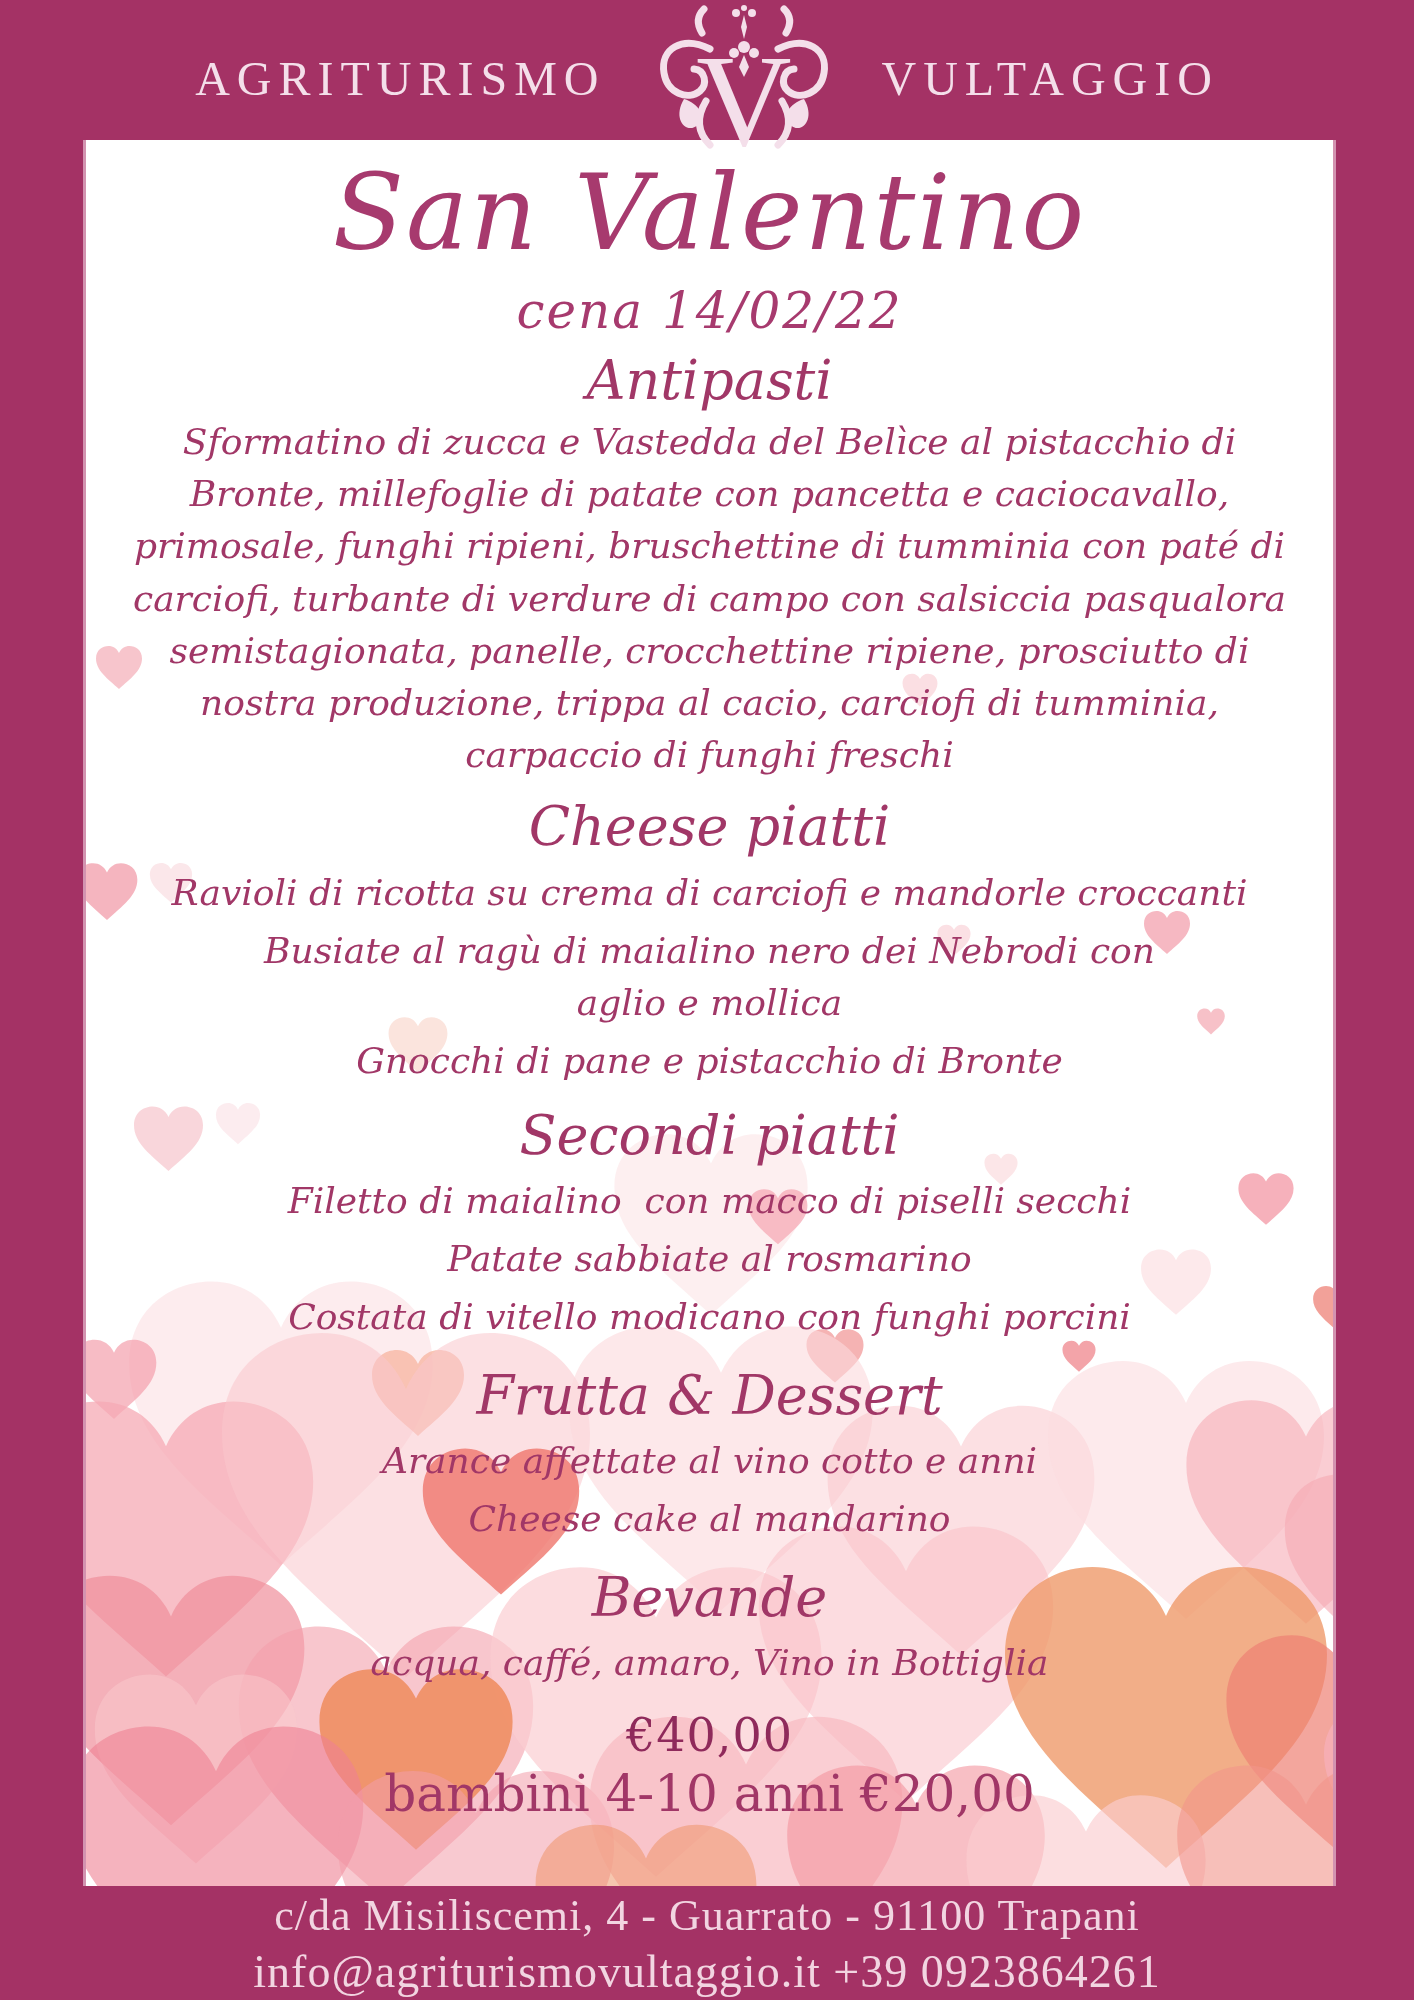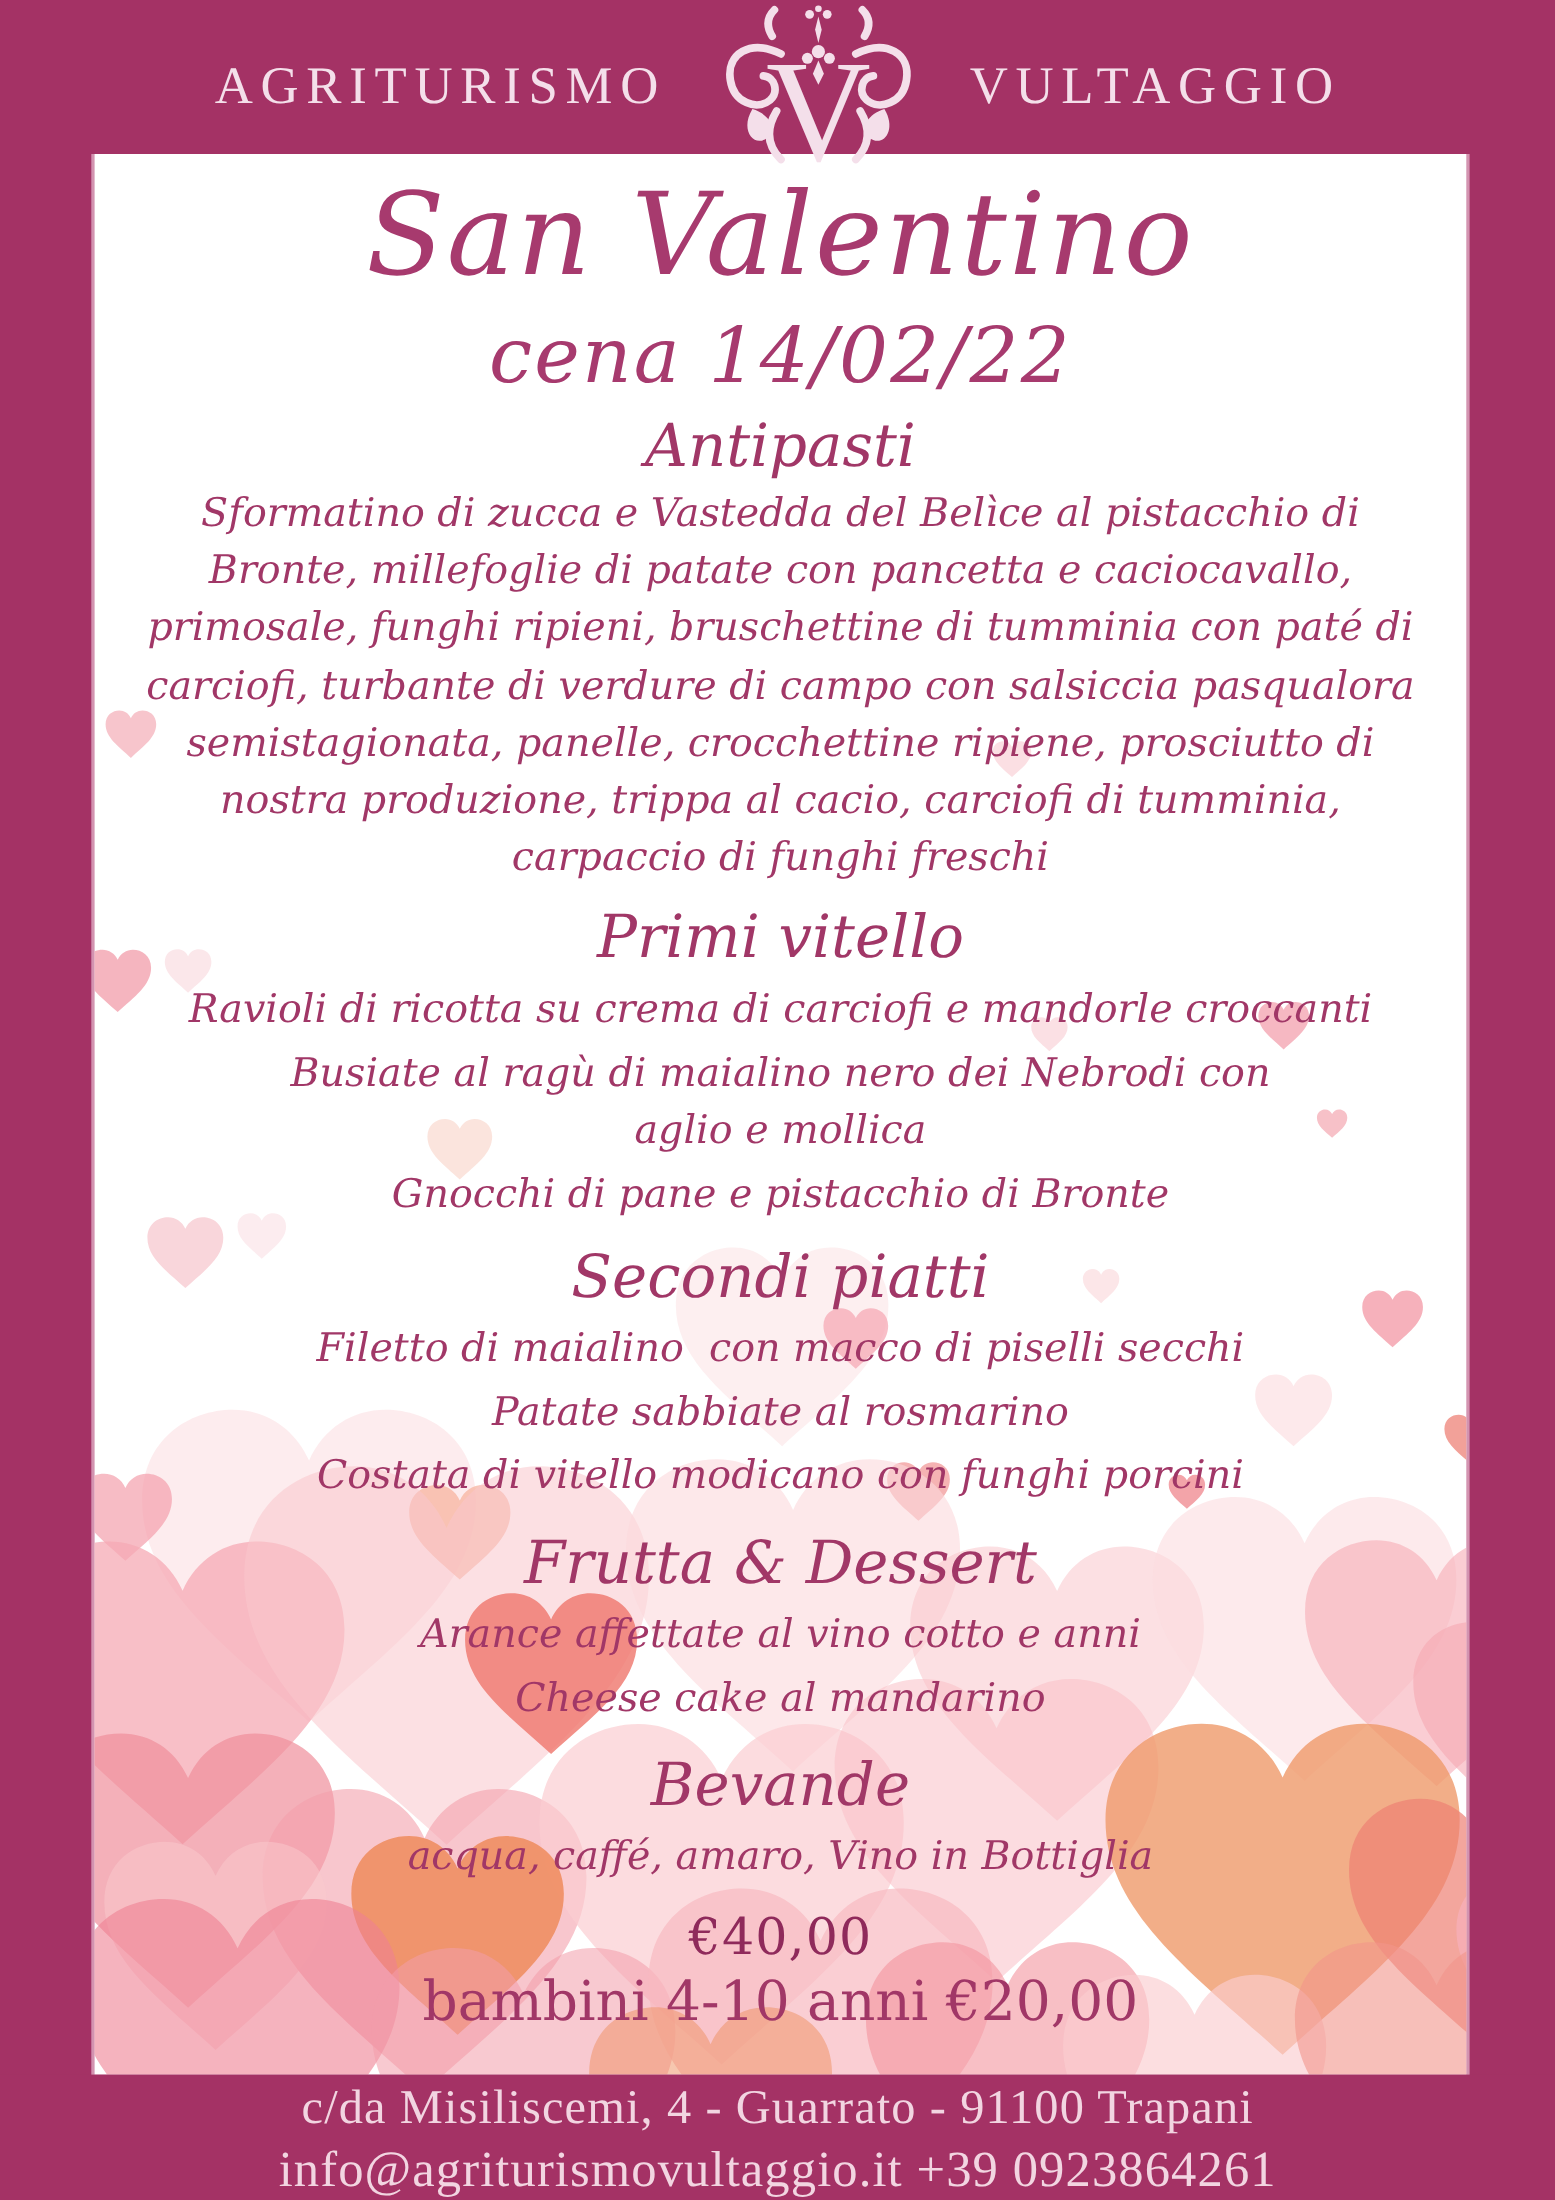--- a/index.html
+++ b/index.html
@@ -33,21 +33,21 @@
     position:relative;z-index:2;width:100%;height:100%;
     display:flex;flex-direction:column;align-items:center;
     padding-top:6px;box-sizing:border-box;text-align:center;
     color:var(--ink,#a13767);
   }
   .event-title{
     font-style:italic;font-size:104px;line-height:1.25;letter-spacing:2px;
     color:var(--title-ink,#a73a6e);margin-top:2px;
   }
   .event-subtitle{
-    font-style:italic;font-size:70px;line-height:1.25;letter-spacing:2px;
+    font-style:italic;font-size:50px;line-height:1.25;letter-spacing:2px;
     color:var(--title-ink,#a73a6e);margin-top:2px;
   }
   .h{
     font-style:italic;font-size:54px;line-height:1.25;
     color:var(--ink,#a13767);
   }
   .h-antipasti{margin-top:4px;}
   .h-primi{margin-top:12px;}
   .h-secondi{margin-top:14px;}
   .h-frutta{margin-top:18px;}
@@ -264,21 +264,21 @@
         </svg>
       </div>
 
     <div class="menu">
       <div class="event-title">San Valentino</div>
       <div class="event-subtitle">cena 14/02/22</div>
 
       <div class="h h-antipasti">Antipasti</div>
       <div class="item para">Sformatino di zucca e Vastedda del Belìce al pistacchio di Bronte, millefoglie di patate con pancetta e caciocavallo, primosale, funghi ripieni, bruschettine di tumminia con paté di carciofi, turbante di verdure di campo con salsiccia pasqualora semistagionata, panelle, crocchettine ripiene, prosciutto di nostra produzione, trippa al cacio, carciofi di tumminia, carpaccio di funghi freschi</div>
 
-      <div class="h h-primi">Primi vitello</div>
+      <div class="h h-primi">Cheese piatti</div>
       <div class="item">Ravioli di ricotta su crema di carciofi e mandorle croccanti</div>
       <div class="item narrow">Busiate al ragù di maialino nero dei Nebrodi con aglio e mollica</div>
       <div class="item">Gnocchi di pane e pistacchio di Bronte</div>
 
       <div class="h h-secondi">Secondi piatti</div>
       <div class="item">Filetto di maialino  con macco di piselli secchi</div>
       <div class="item">Patate sabbiate al rosmarino</div>
       <div class="item">Costata di vitello modicano con funghi porcini</div>
 
       <div class="h h-frutta">Frutta &amp; Dessert</div>

